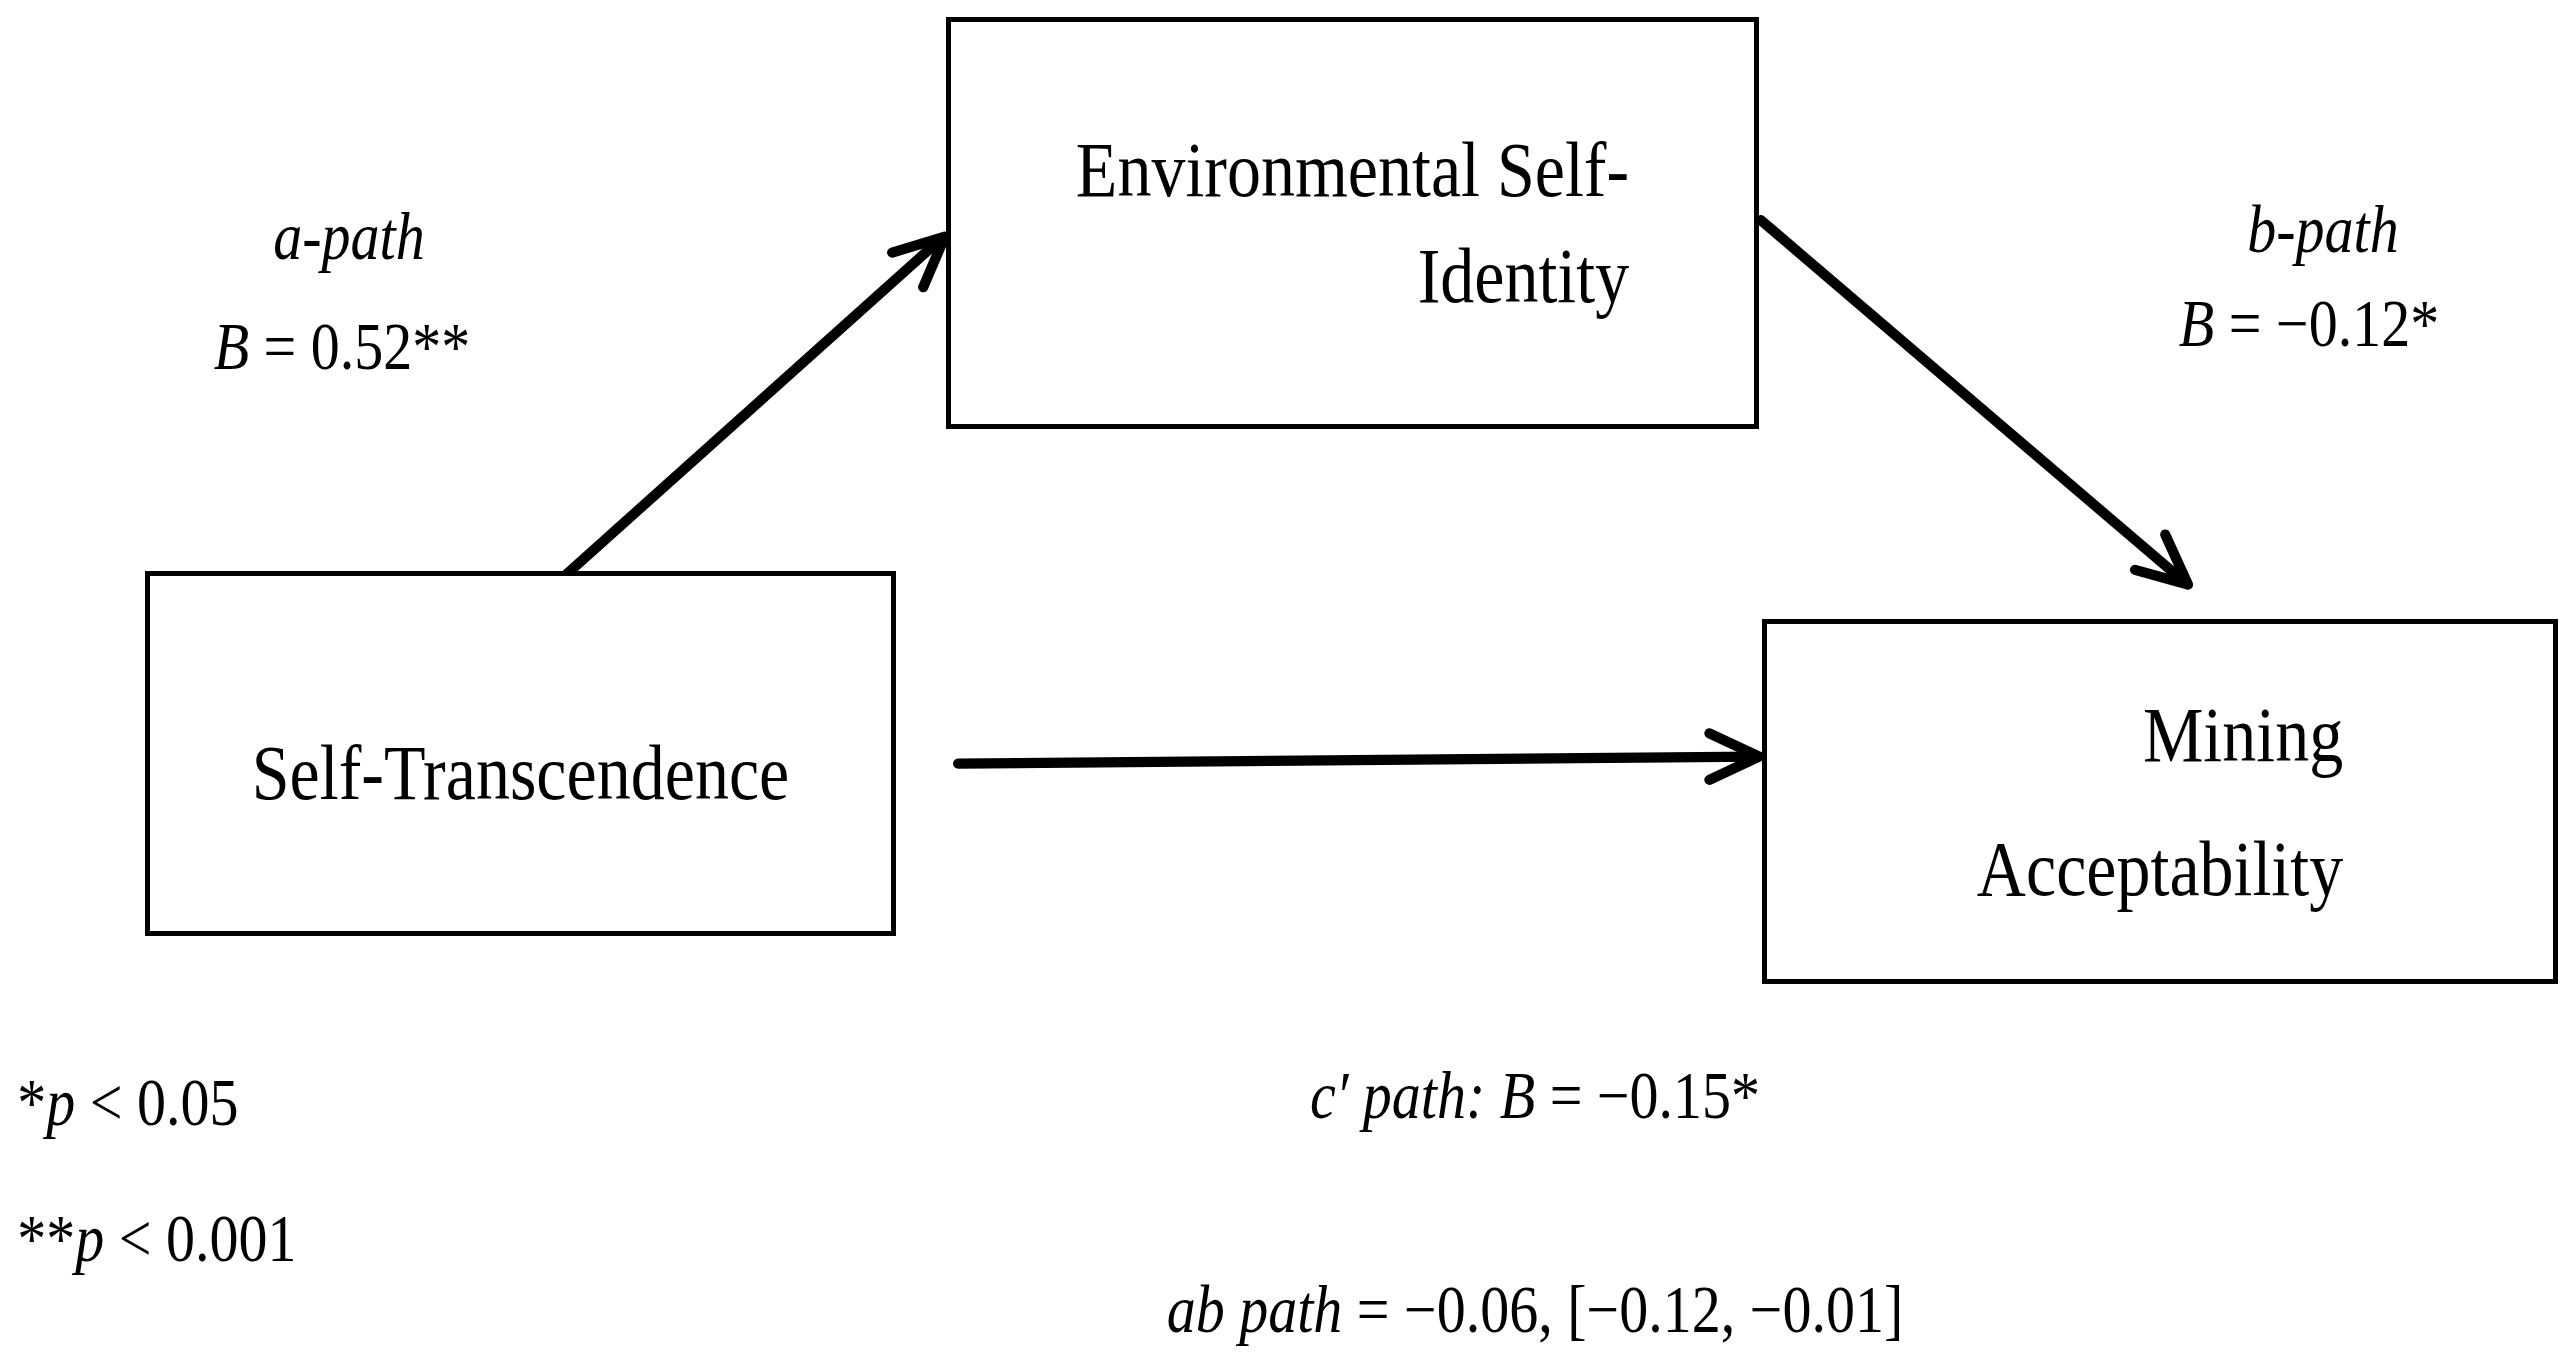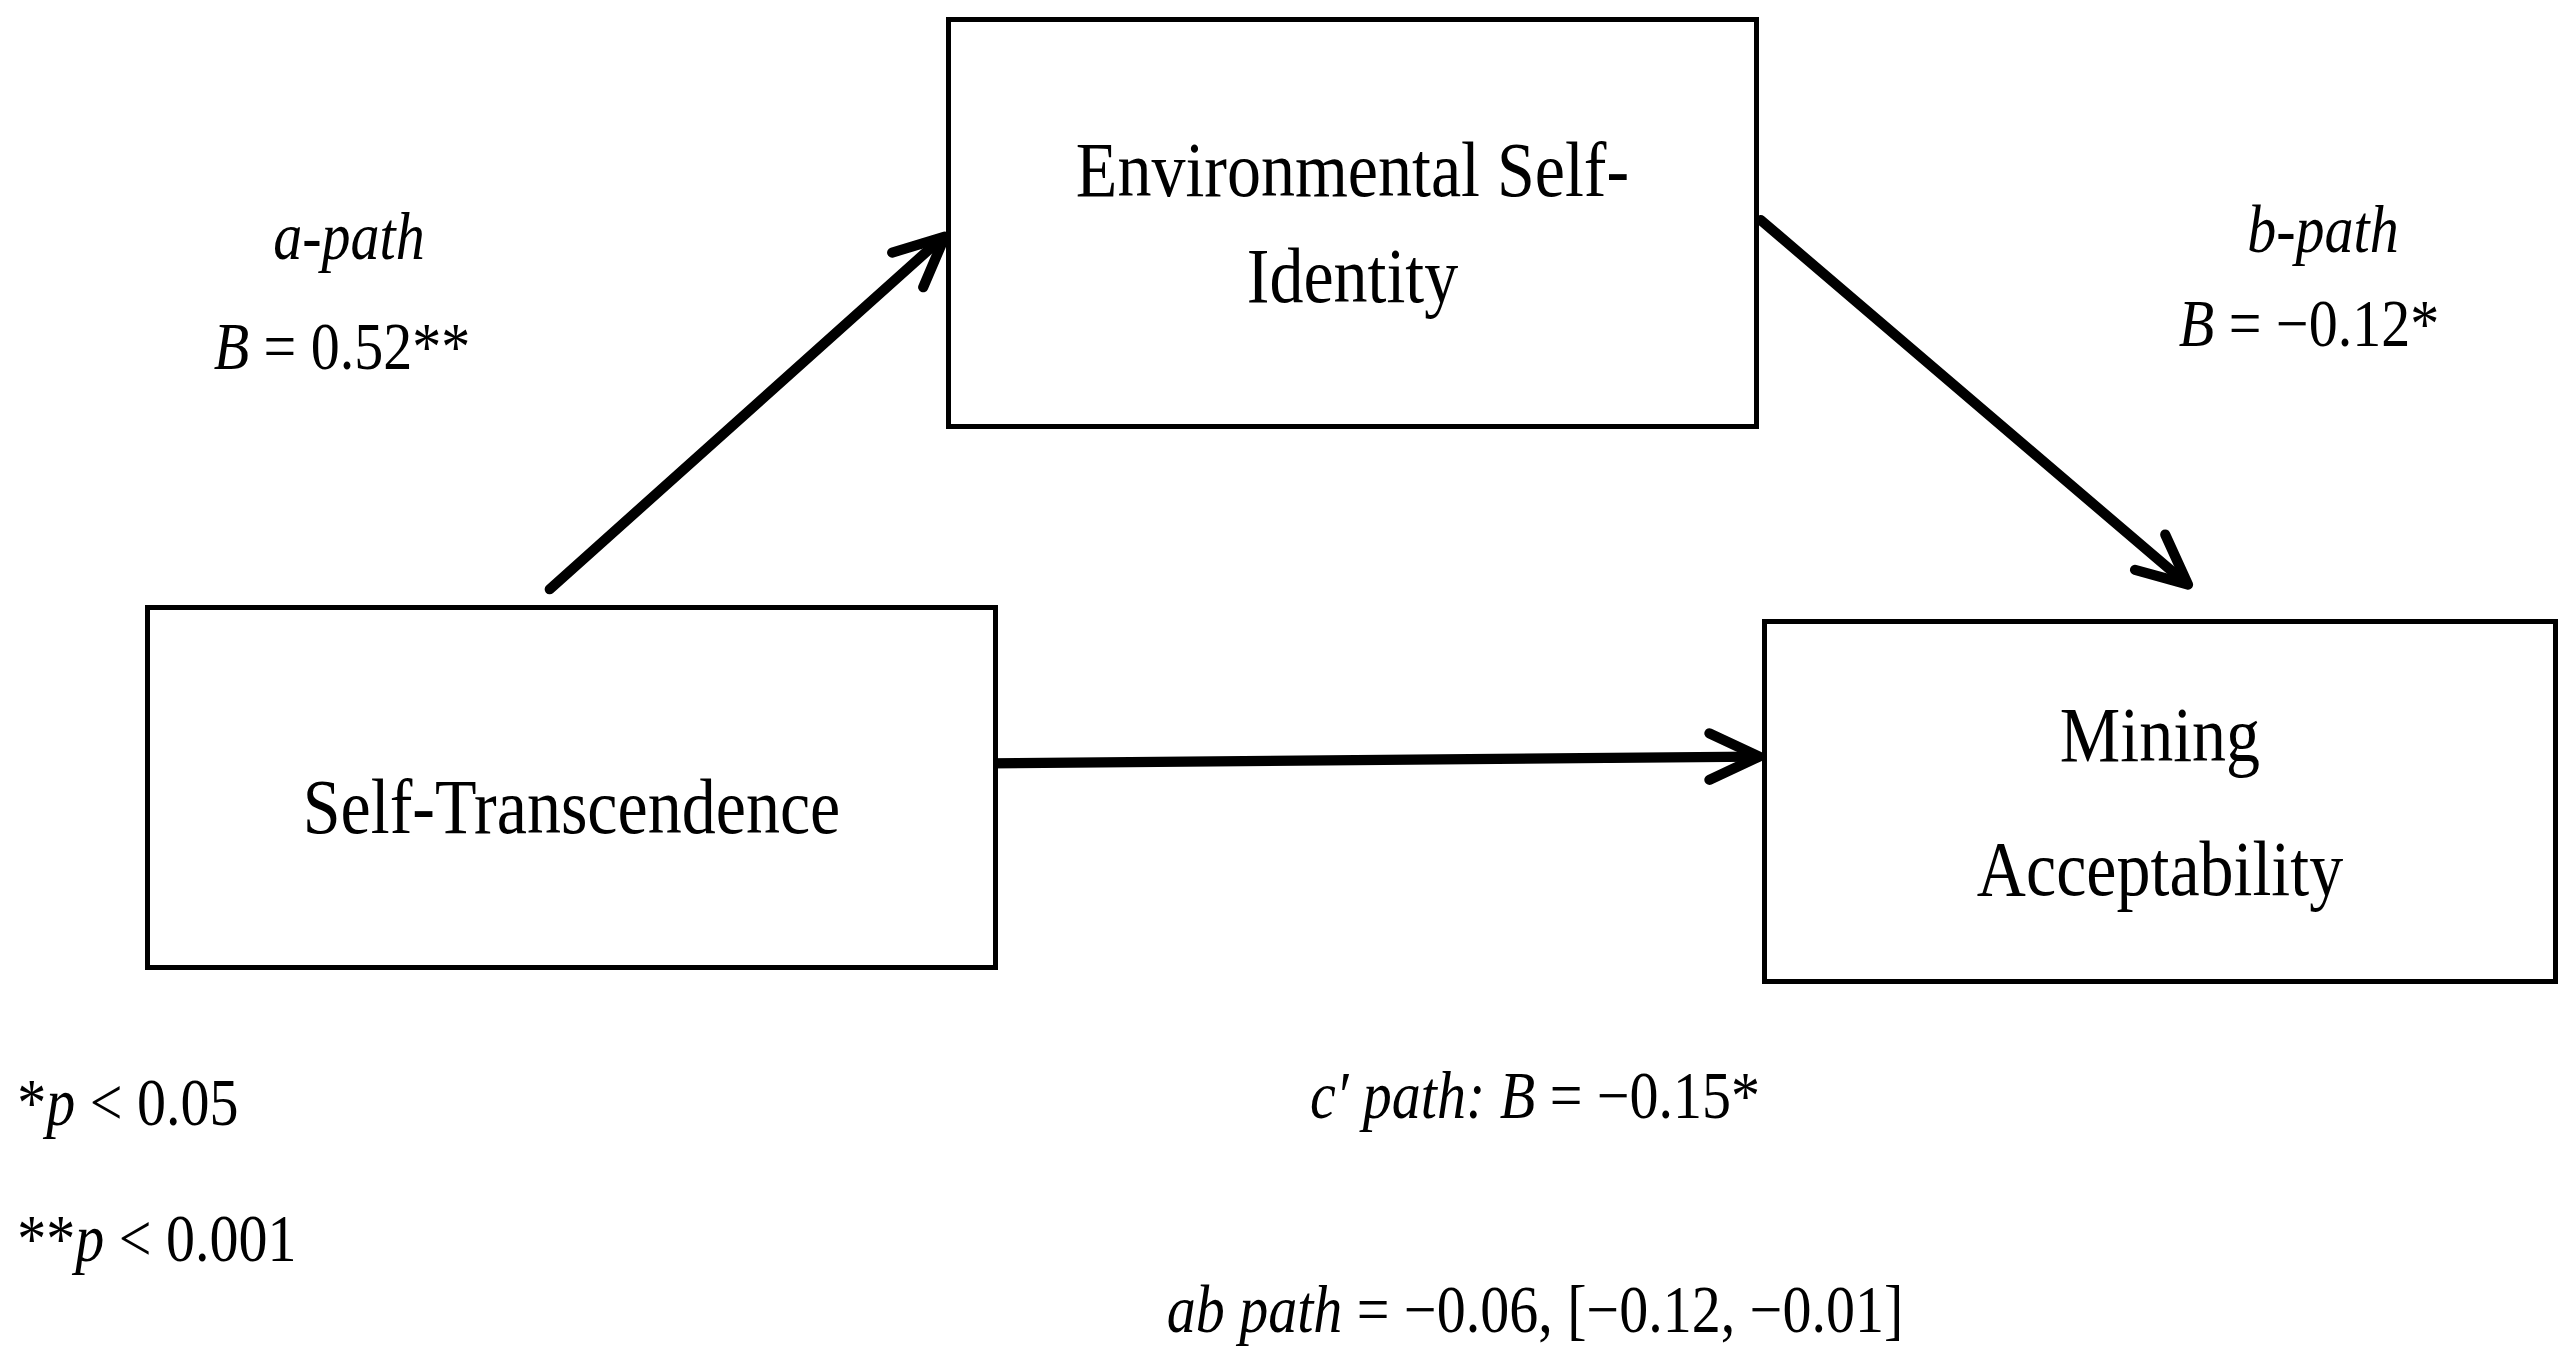--- a/index.html
+++ b/index.html
@@ -30,30 +30,30 @@
     stroke-linejoin: round;
   }
   .box {
     position: absolute;
     box-sizing: border-box;
     border: 5.5px solid #000000;
     background: #ffffff;
     display: flex;
     align-items: center;
     justify-content: center;
-    text-align: center;
+    text-align: right;
   }
   .box .stretch {
     transform: scaleY(1.15);
     font-size: 68px;
     line-height: 1.36;
     white-space: nowrap;
   }
   #box-mediator  { left: 946px; top: 17.3px;  width: 813px; height: 412px; }
-  #box-predictor { left: 145px;  top: 605px; width: 853px; height: 365px; padding-top: 39px; }
+  #box-predictor { left: 145px;  top: 571px; width: 751px; height: 365px; padding-top: 39px; }
   #box-outcome   { left: 1762px; top: 619px; width: 796px; height: 365px; }
   #box-outcome .stretch { line-height: 1.72; }
   .label {
     position: absolute;
     font-size: 58px;
     white-space: nowrap;
     transform: translate(-50%, -50%) scaleY(1.15);
   }
   .label.left-anchored {
     transform: translateY(-50%) scaleY(1.15);

